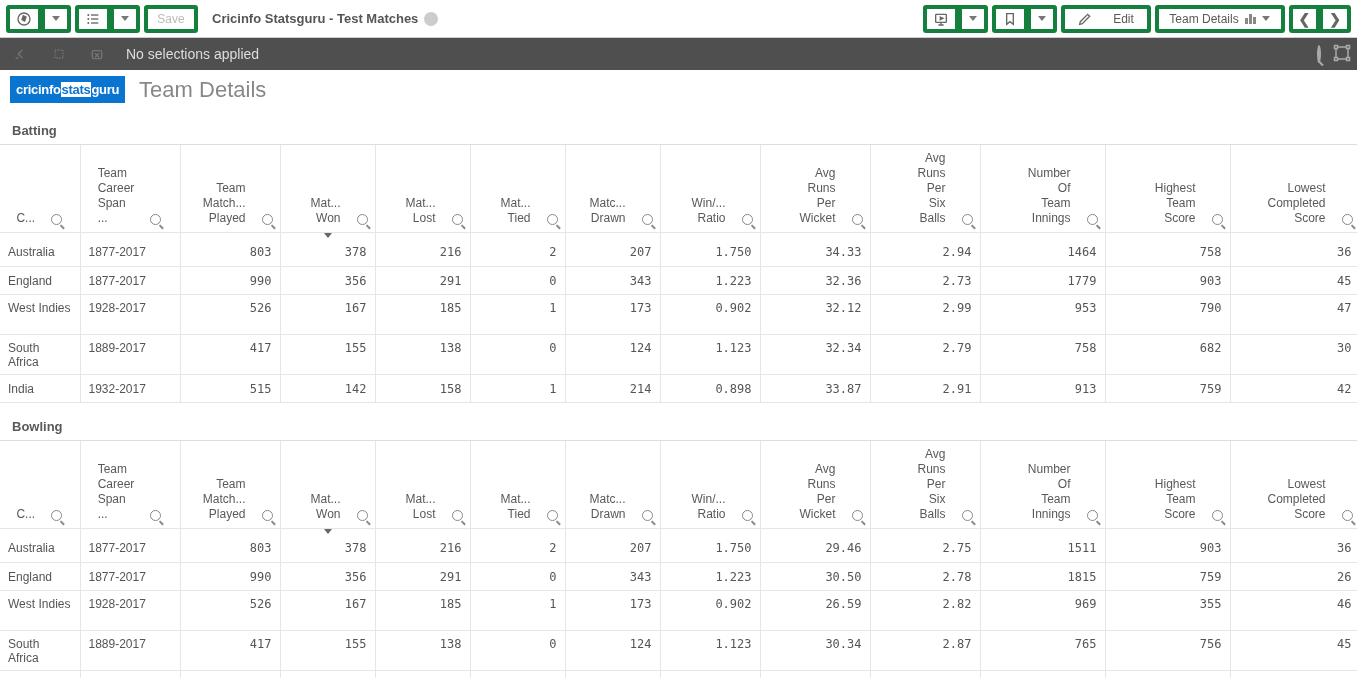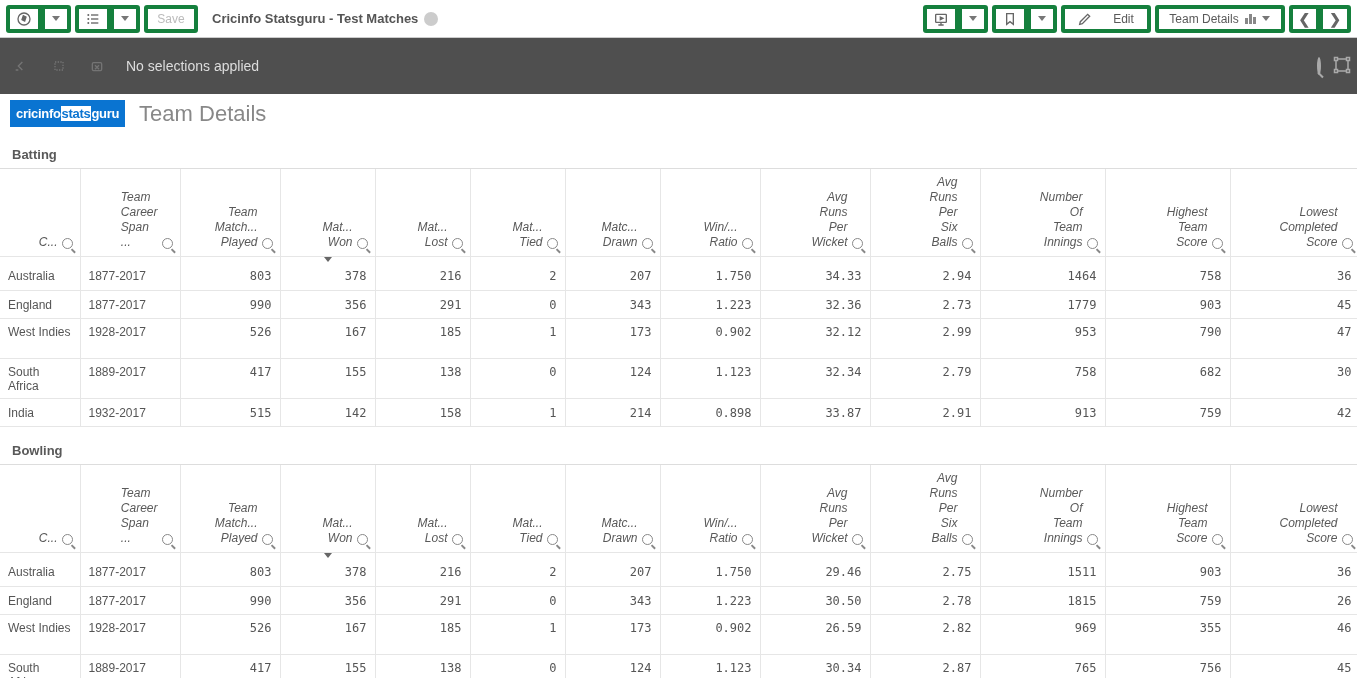--- a/index.html
+++ b/index.html
@@ -58,21 +58,21 @@
   .spacer { flex: 1; }
   .edit-btn { min-width: 90px; gap:20px;}
   .viewsel { min-width: 130px; gap:6px; }
   .viewsel .mini-bars { display:inline-flex; gap:1px; align-items:flex-end;}
   .mini-bars span { width:3px; background:#888; display:inline-block;}
   .mini-bars span:nth-child(1){height:6px;}
   .mini-bars span:nth-child(2){height:10px;}
   .mini-bars span:nth-child(3){height:7px;}
 
   .sel-bar {
-    height: 56px;
+    height: 32px;
     background: #4f4f4f;
     color: #ccc;
     display: flex;
     align-items: center;
     padding: 0 6px;
     gap: 8px;
   }
   .sel-icon {
     width: 30px; height:30px;
     display:flex; align-items:center; justify-content:center;
@@ -120,21 +120,21 @@
   th, td { border-right:1px solid #e6e6e6; border-bottom:1px solid #e6e6e6; }
   th {
     height:70px;
     vertical-align:bottom;
     padding: 6px 6px;
     font-weight:400;
     font-size:12px;
     color:#595959;
     background:#fff;
   }
-  .th-inner { display:flex; align-items:flex-end; justify-content:flex-end; gap:4px; height:100%;font-style:italic; }
+  .th-inner { display:flex; align-items:flex-end; justify-content:center; gap:16px; height:100%; }
   .th-label { text-align:right; line-height:1.25; }
   .th-label.left { text-align:left; }
   .th-search { width:12px; height:12px; position:relative; flex-shrink:0; cursor:pointer;}
   .th-search::before{
     content:""; position:absolute; width:9px; height:9px; border:1.5px solid #888; border-radius:50%; left:0; top:0;
   }
   .th-search::after{
     content:""; position:absolute; width:5px; height:1.5px; background:#888;
     transform:rotate(45deg); bottom:-1px; right:-2px;
   }

